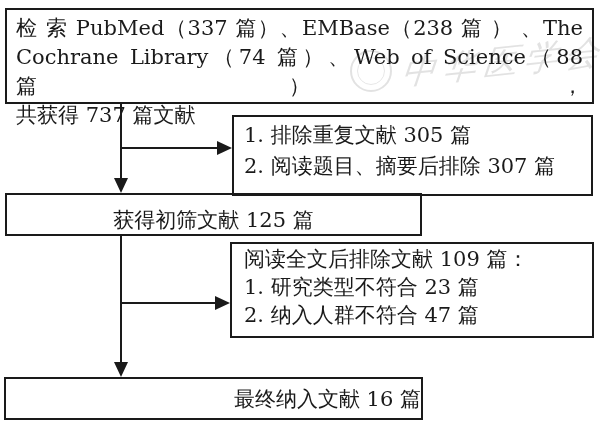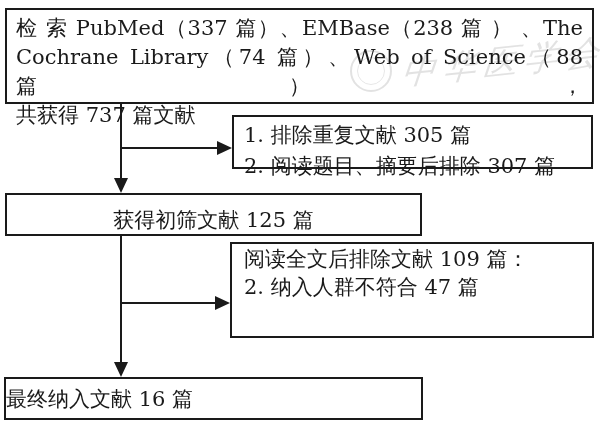--- a/index.html
+++ b/index.html
@@ -18,24 +18,24 @@
     border-top:15px solid #1a1a1a;
   }
   .arrow-right{
     position:absolute;width:0;height:0;
     border-top:7px solid transparent;border-bottom:7px solid transparent;
     border-left:15px solid #1a1a1a;
   }
   .top-box{left:5px;top:8px;width:589px;height:96px;padding:4px 9px 0 9px;line-height:29px;}
   .jline{text-align:justify;text-align-last:justify;}
   .lline{text-align:left;}
-  .right-box1{left:232px;top:115px;width:361px;height:54px;padding:3px 6px 0 10px;line-height:31px;}
+  .right-box1{left:232px;top:115px;width:361px;height:81px;padding:3px 6px 0 10px;line-height:31px;}
   .mid-box{left:5px;top:193px;width:417px;height:43px;display:flex;align-items:flex-end;justify-content:center;}
   .right-box2{left:230px;top:242px;width:364px;height:96px;padding:1px 6px 0 12px;line-height:28px;}
-  .bottom-box{left:4px;top:377px;width:419px;height:43px;display:flex;align-items:center;justify-content:flex-start;}
+  .bottom-box{left:4px;top:377px;width:419px;height:43px;display:flex;align-items:center;justify-content:flex-end;}
   
   .v1{left:120px;top:104px;width:2px;height:74px;}
   .a1{left:114px;top:178px;}
   .h1{left:121px;top:147px;width:97px;height:2px;}
   .ar1{left:217px;top:141px;}
   .v2{left:120px;top:236px;width:2px;height:126px;}
   .a2{left:114px;top:362px;}
   .h2{left:121px;top:302px;width:94px;height:2px;}
   .ar2{left:215px;top:296px;}
   
@@ -87,20 +87,21 @@
   </div>
 
   <div class="conn v2"></div>
   <div class="arrow-down a2"></div>
 
   <div class="conn h2"></div>
   <div class="arrow-right ar2"></div>
 
   <div class="box right-box2">
     <div class="lline">阅读全文后排除文献 109 篇：</div>
+    <div class="lline">1. 研究类型不符合 23 篇</div>
     <div class="lline">2. 纳入人群不符合 47 篇</div>
   </div>
 
   <div class="box bottom-box">
     <span>最终纳入文献 16 篇</span>
   </div>
 
 </div>
 
 </body></html>

